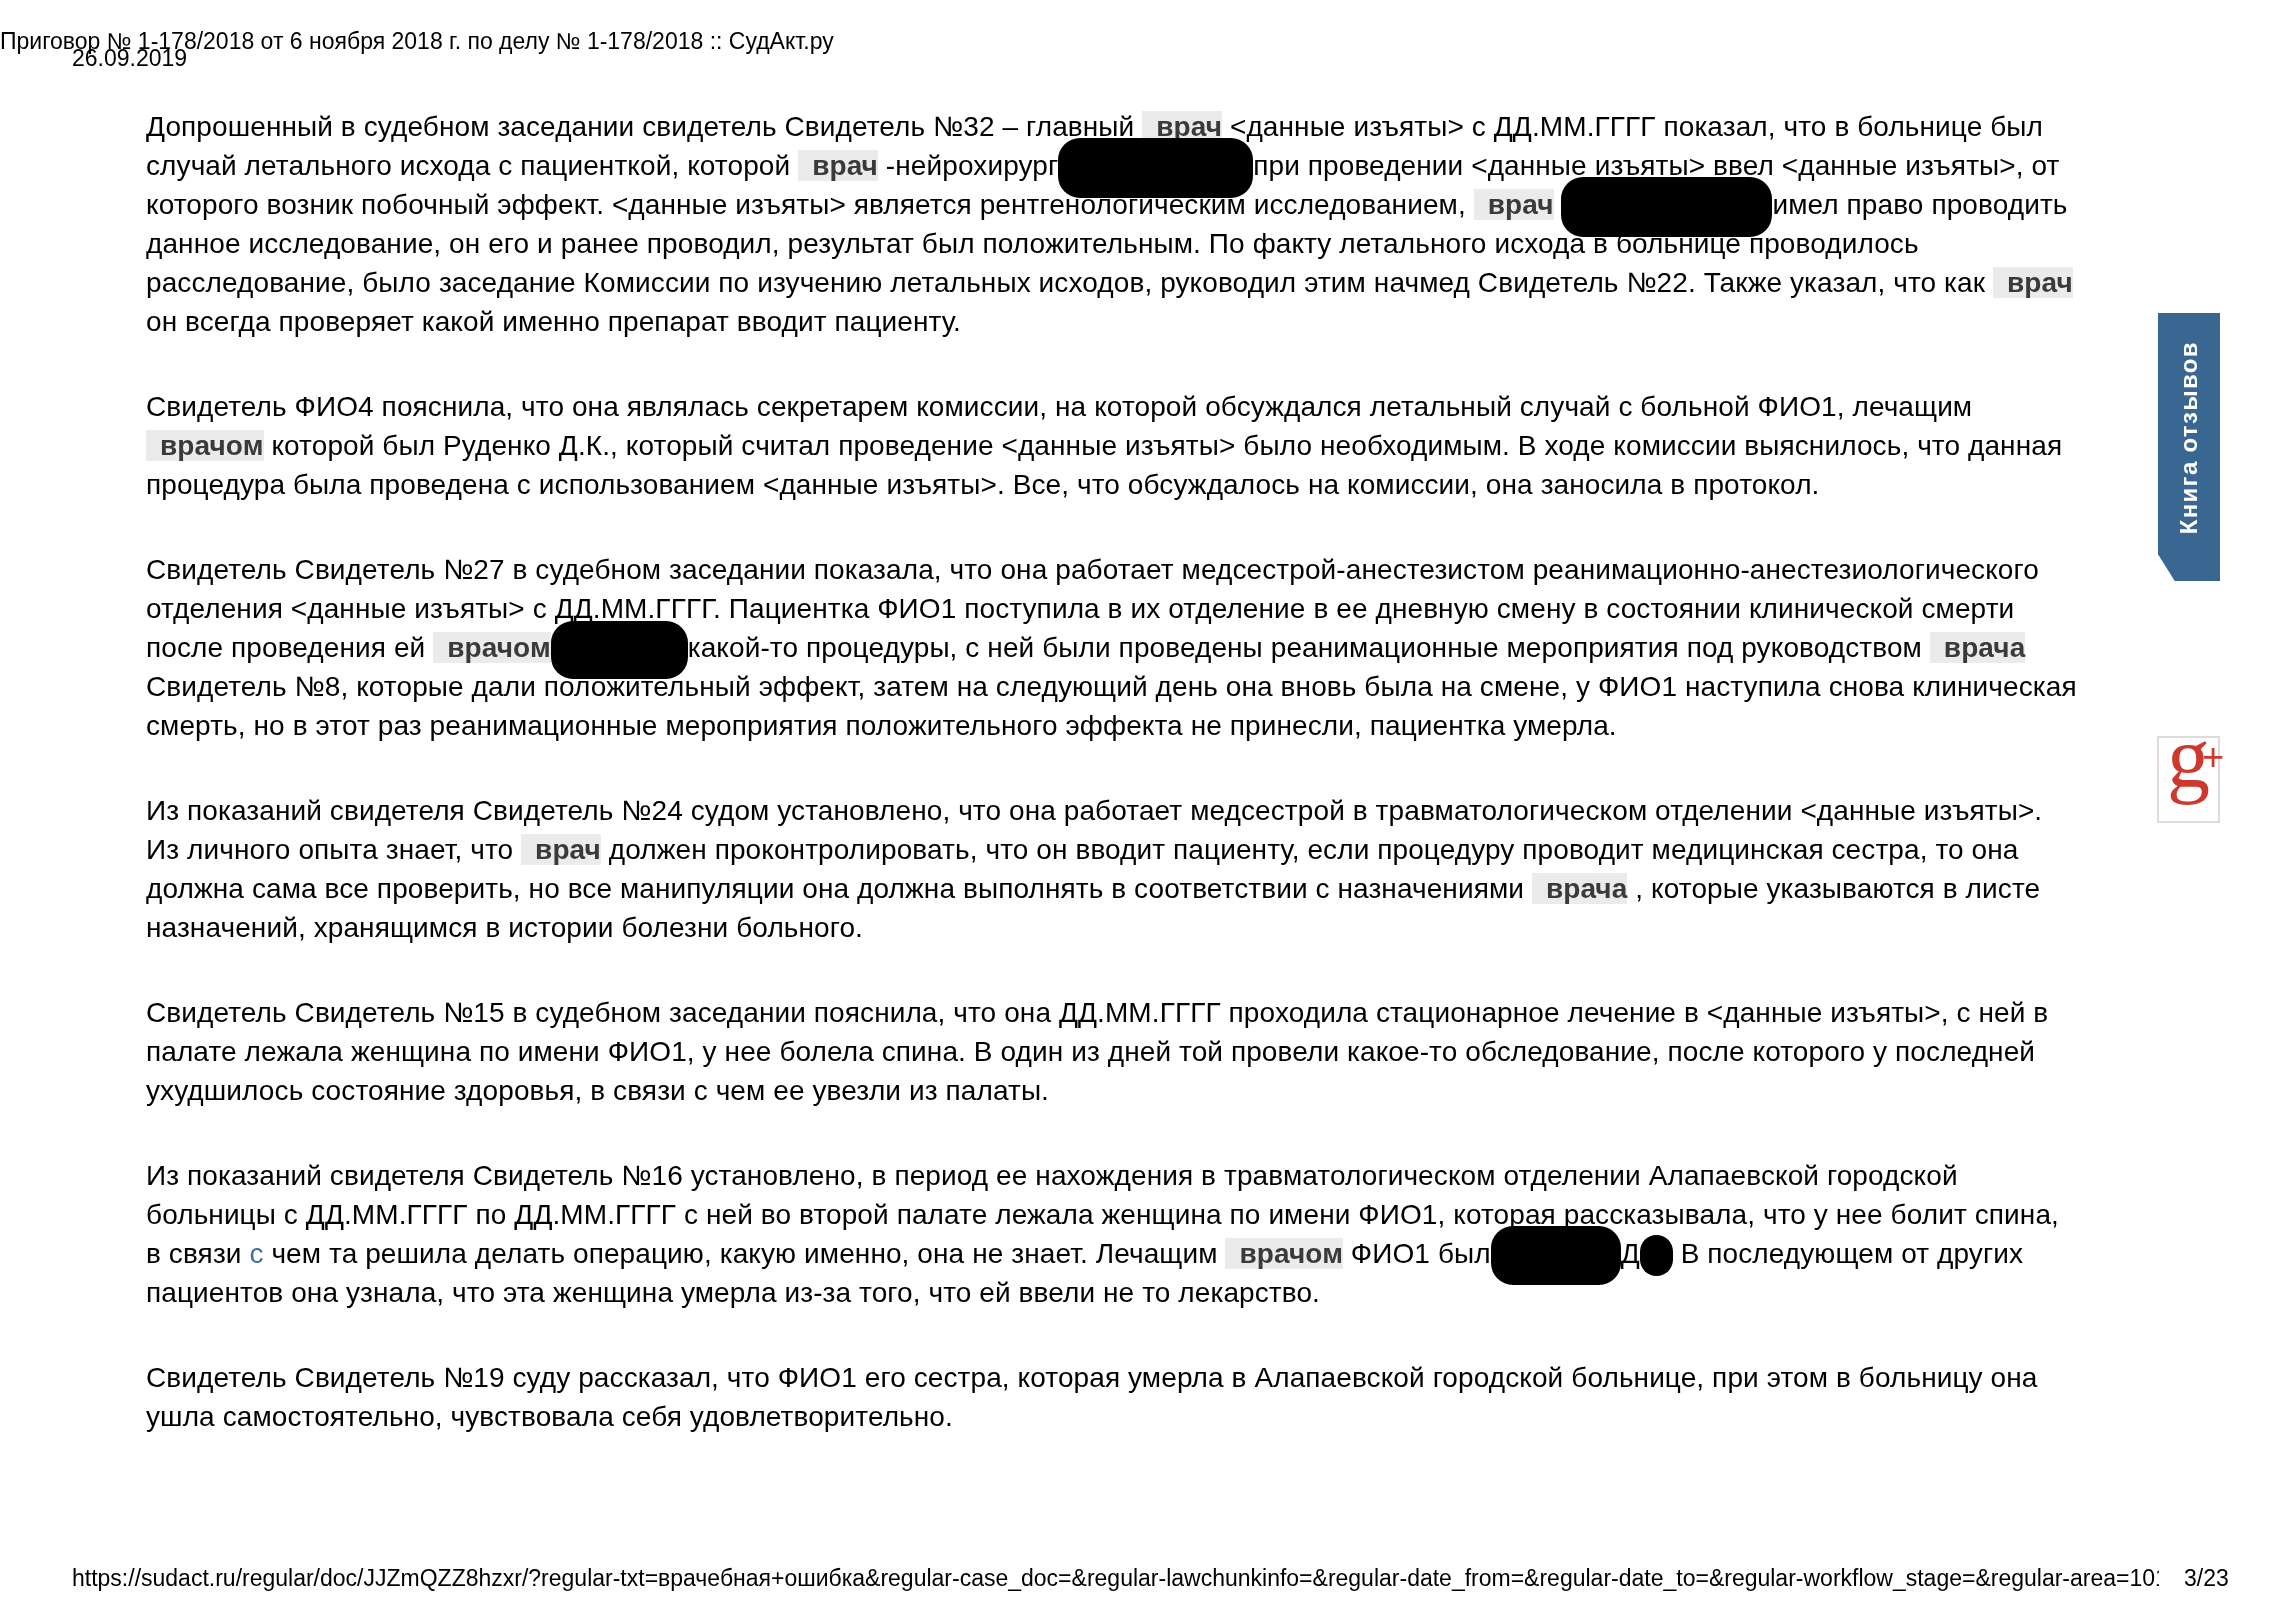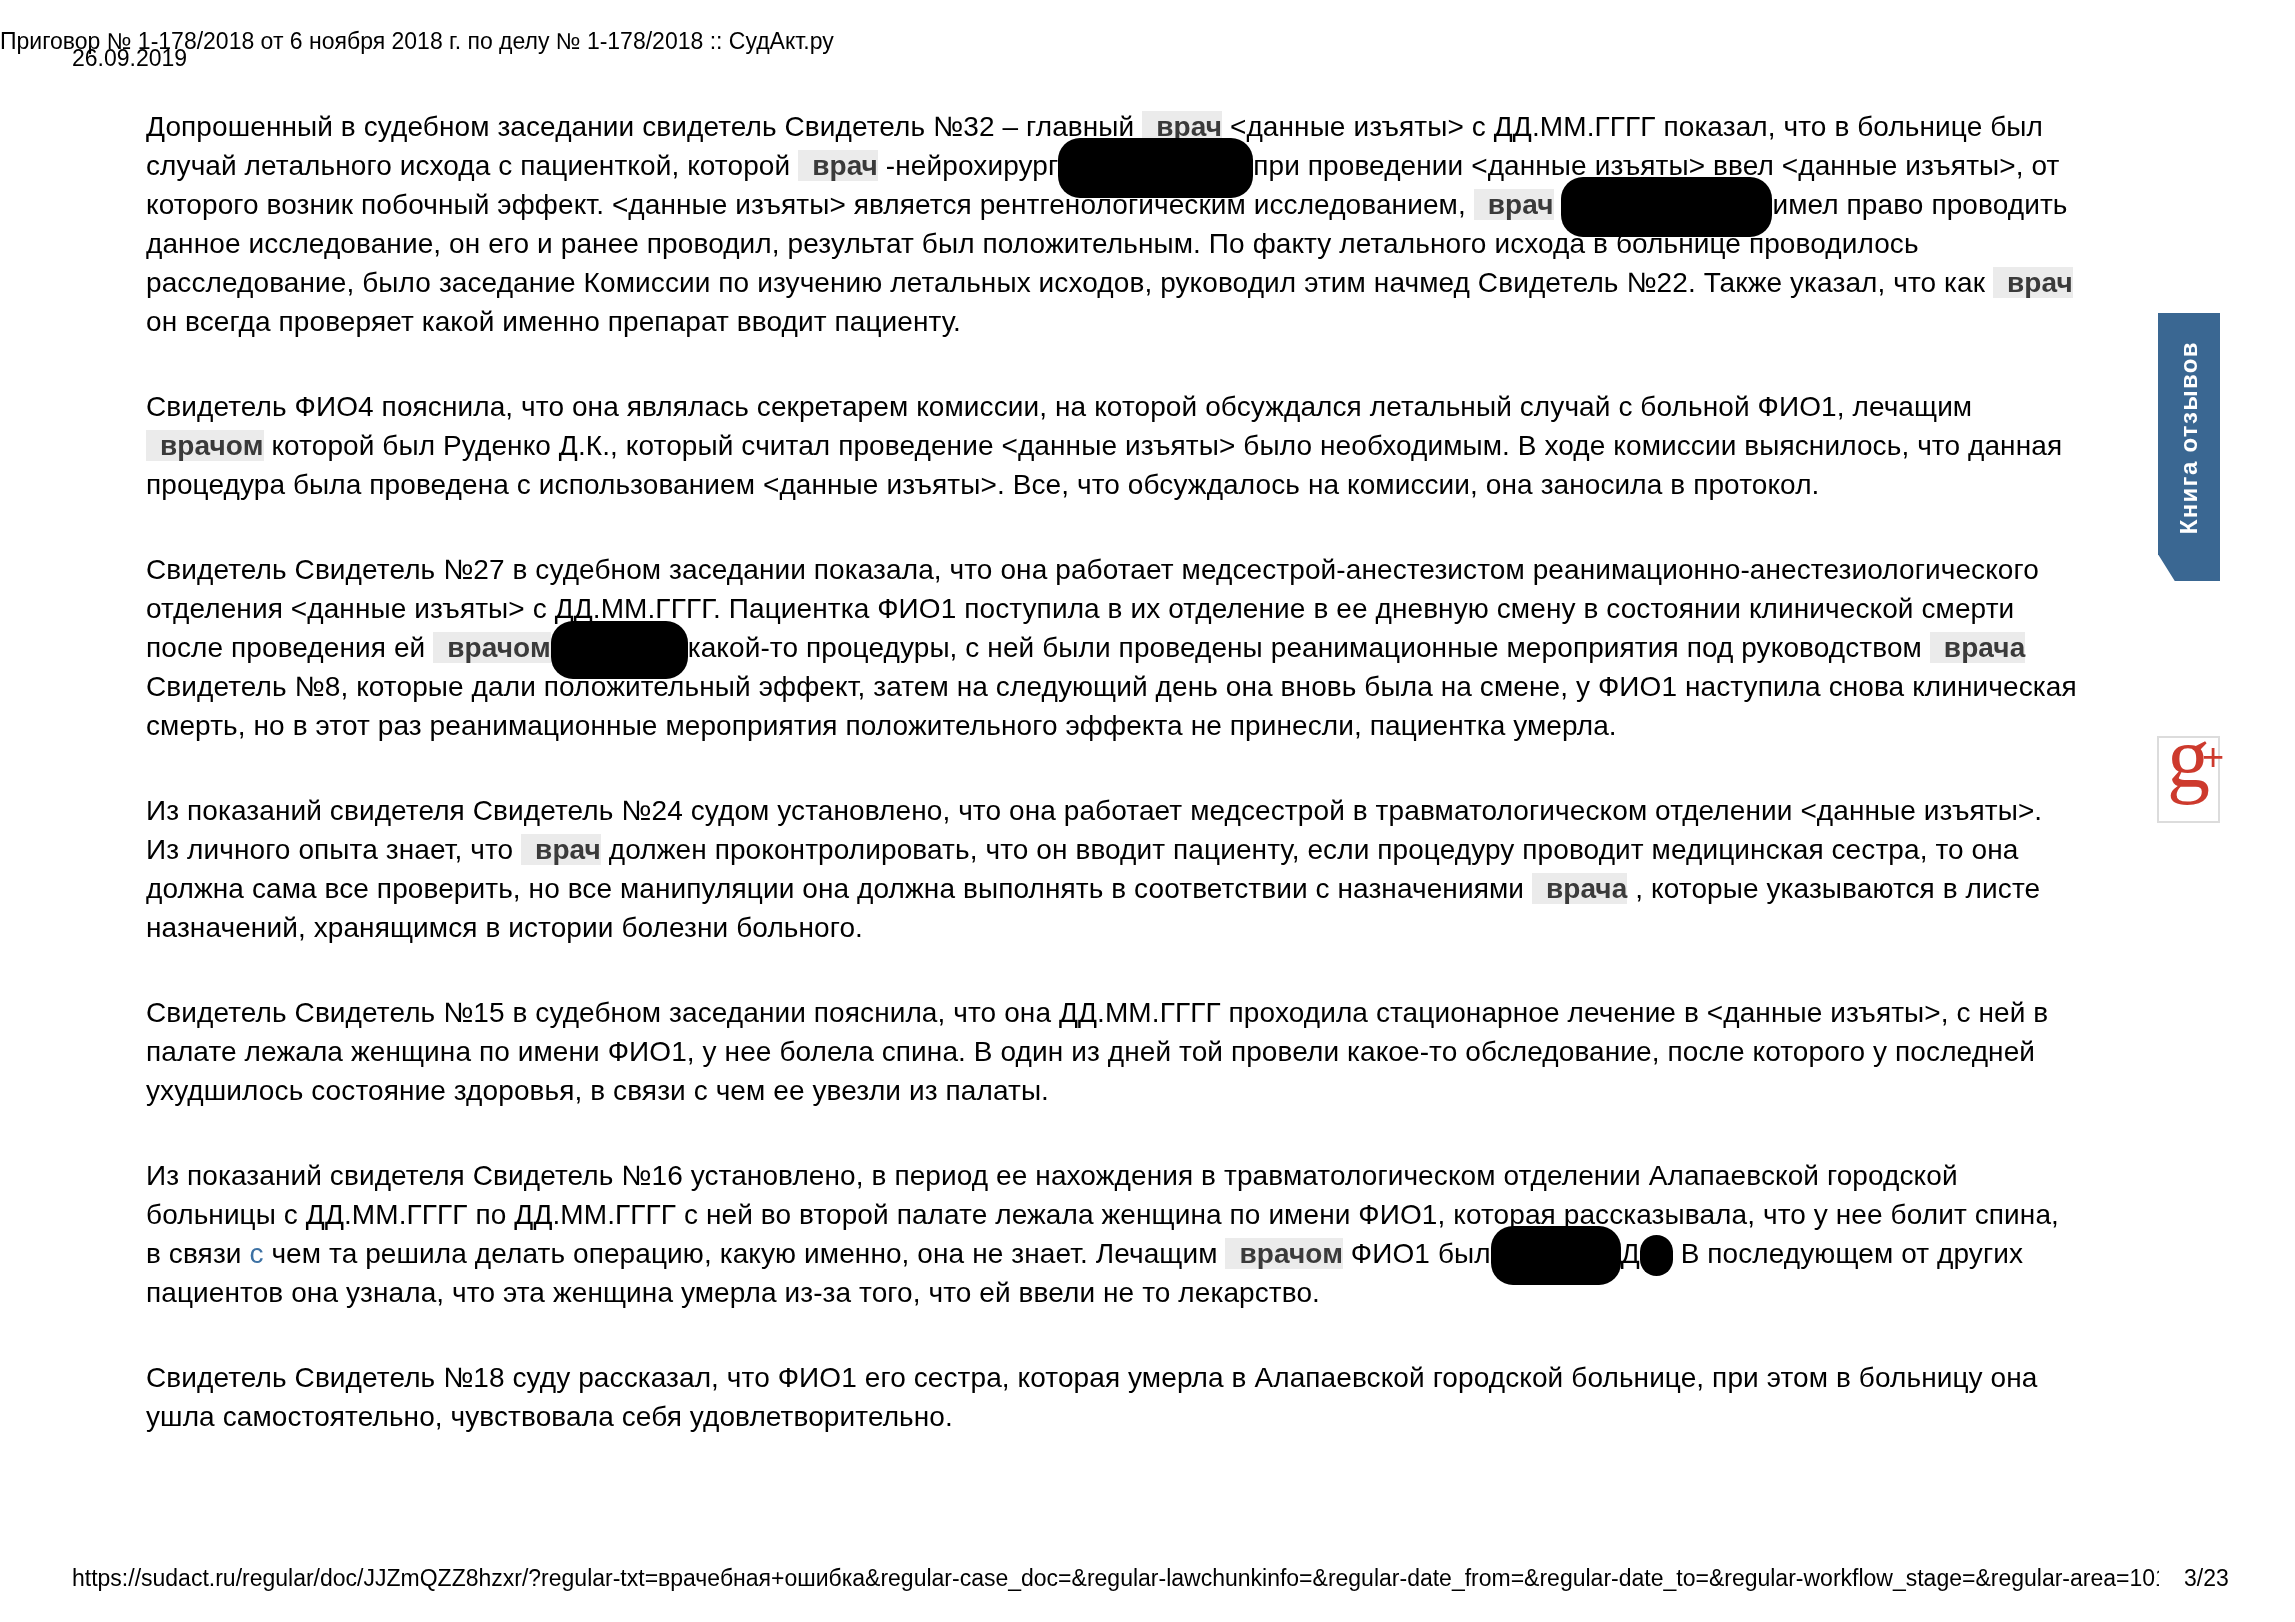--- a/index.html
+++ b/index.html
@@ -71,21 +71,21 @@
   <div class="ph-date">26.09.2019</div>
   <div class="ph-title">Приговор № 1-178/2018 от 6 ноября 2018 г. по делу № 1-178/2018 :: СудАкт.ру</div>
 
   <div id="doc-body">
       <p><span>Допрошенный в судебном заседании свидетель Свидетель №32 – главный </span><b class="hl">врач</b><span> &lt;данные изъяты&gt; с ДД.ММ.ГГГГ показал, что в больнице был случай летального исхода с пациенткой, которой </span><b class="hl">врач</b><span> -нейрохирург</span><span class="redact" style="width: 195px; height: 60px;"></span><span>при проведении &lt;данные изъяты&gt; ввел &lt;данные изъяты&gt;, от которого возник побочный эффект. &lt;данные изъяты&gt; является рентгенологическим исследованием, </span><b class="hl">врач</b><span> </span><span class="redact" style="width: 211px; height: 60px;"></span><span>имел право проводить данное исследование, он его и ранее проводил, результат был положительным. По факту летального исхода в больнице проводилось расследование, было заседание Комиссии по изучению летальных исходов, руководил этим начмед Свидетель №22. Также указал, что как </span><b class="hl">врач</b><span> он всегда проверяет какой именно препарат вводит пациенту.</span></p>
       <p><span>Свидетель ФИО4 пояснила, что она являлась секретарем комиссии, на которой обсуждался летальный случай с больной ФИО1, лечащим </span><b class="hl">врачом</b><span> которой был Руденко Д.К., который считал проведение &lt;данные изъяты&gt; было необходимым. В ходе комиссии выяснилось, что данная процедура была проведена с использованием &lt;данные изъяты&gt;. Все, что обсуждалось на комиссии, она заносила в протокол.</span></p>
       <p><span>Свидетель Свидетель №27 в судебном заседании показала, что она работает медсестрой-анестезистом реанимационно-анестезиологического отделения &lt;данные изъяты&gt; с ДД.ММ.ГГГГ. Пациентка ФИО1 поступила в их отделение в ее дневную смену в состоянии клинической смерти после проведения ей </span><b class="hl">врачом</b><span class="redact" style="width: 137px; height: 58px;"></span><span>какой-то процедуры, с ней были проведены реанимационные мероприятия под руководством </span><b class="hl">врача</b><span> Свидетель №8, которые дали положительный эффект, затем на следующий день она вновь была на смене, у ФИО1 наступила снова клиническая смерть, но в этот раз реанимационные мероприятия положительного эффекта не принесли, пациентка умерла.</span></p>
       <p><span>Из показаний свидетеля Свидетель №24 судом установлено, что она работает медсестрой в травматологическом отделении &lt;данные изъяты&gt;. Из личного опыта знает, что </span><b class="hl">врач</b><span> должен проконтролировать, что он вводит пациенту, если процедуру проводит медицинская сестра, то она должна сама все проверить, но все манипуляции она должна выполнять в соответствии с назначениями </span><b class="hl">врача</b><span> , которые указываются в листе назначений, хранящимся в истории болезни больного.</span></p>
       <p><span>Свидетель Свидетель №15 в судебном заседании пояснила, что она ДД.ММ.ГГГГ проходила стационарное лечение в &lt;данные изъяты&gt;, с ней в палате лежала женщина по имени ФИО1, у нее болела спина. В один из дней той провели какое-то обследование, после которого у последней ухудшилось состояние здоровья, в связи с чем ее увезли из палаты.</span></p>
       <p><span>Из показаний свидетеля Свидетель №16 установлено, в период ее нахождения в травматологическом отделении Алапаевской городской больницы с ДД.ММ.ГГГГ по ДД.ММ.ГГГГ с ней во второй палате лежала женщина по имени ФИО1, которая рассказывала, что у нее болит спина, в связи </span><a class="lnk">с</a><span> чем та решила делать операцию, какую именно, она не знает. Лечащим </span><b class="hl">врачом</b><span> ФИО1 был</span><span class="redact" style="width: 130px; height: 59px;"></span><span>Д</span><span class="redact" style="width: 33px; height: 41px;"></span><span> В последующем от других пациентов она узнала, что эта женщина умерла из-за того, что ей ввели не то лекарство.</span></p>
-      <p><span>Свидетель Свидетель №18 суду рассказал, что ФИО1 его сестра, которая умерла в Алапаевской городской больнице, при этом в больницу она ушла самостоятельно, чувствовала себя удовлетворительно.</span></p>
+      <p><span>Свидетель Свидетель №19 суду рассказал, что ФИО1 его сестра, которая умерла в Алапаевской городской больнице, при этом в больницу она ушла самостоятельно, чувствовала себя удовлетворительно.</span></p>
     </div>
 
   <div class="ribbon">
     <span class="ribbon-label">Книга отзывов</span>
   </div>
 
   <div class="gplus-box">
     <span class="gplus-g">g</span>
     <span class="gplus-plus">+</span>
   </div>

